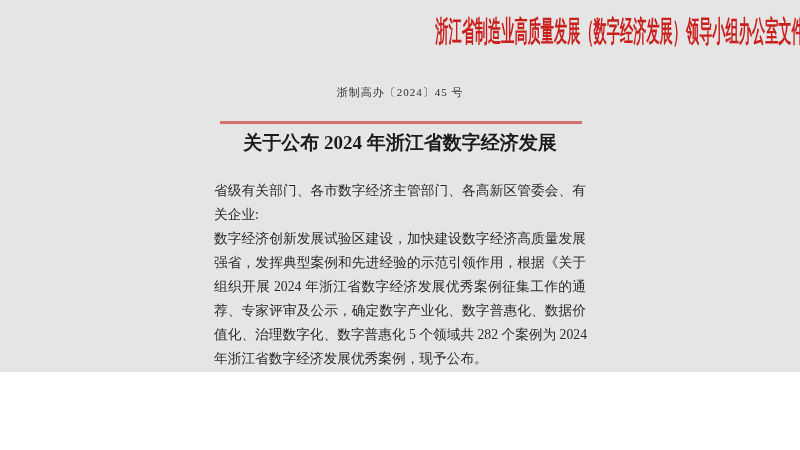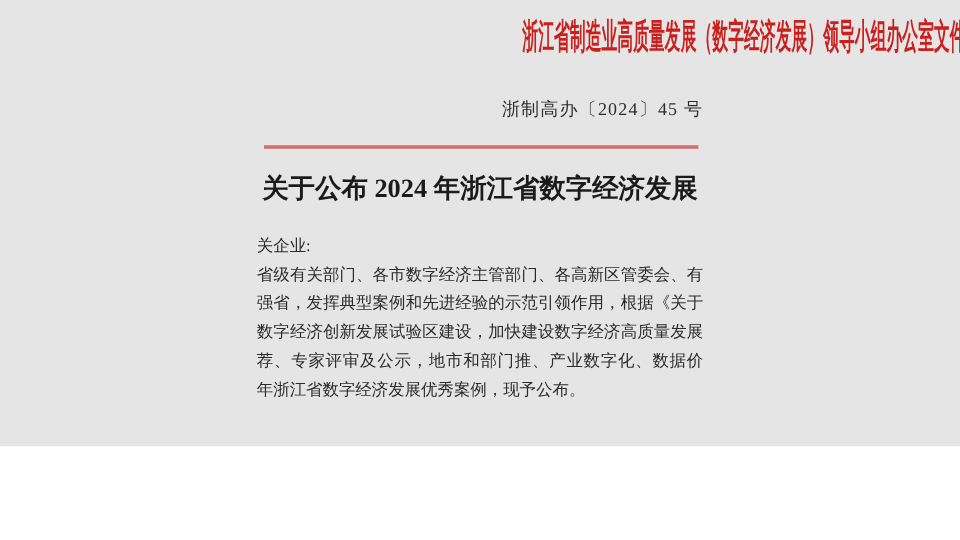--- a/index.html
+++ b/index.html
@@ -31,37 +31,37 @@
     display: inline-block;
     font-size: 29px;
     line-height: 30px;
     font-weight: 700;
     color: var(--header_red, #c9201d);
     transform: scaleX(0.455);
     transform-origin: center;
   }
   .doc-number {
     margin-top: 38px;
-    text-align: right;
-    font-size: 15px;
+    text-align: center;
+    font-size: 11px;
     line-height: 16px;
     letter-spacing: 1px;
     color: #2d2d2d;
   }
   .divider {
     margin-top: 21px;
     margin-left: 6px;
     width: 362px;
     height: 2.5px;
     background: var(--divider_red, #d4716f);
   }
   .doc-title {
-    margin-top: 21px;
+    margin-top: 7px;
     text-align: center;
-    font-size: 22px;
+    font-size: 19px;
     line-height: 24px;
     font-weight: 700;
     color: var(--title_black, #1b1b1b);
   }
   .body-text {
     margin-top: 24px;
     font-size: 13.7px;
     line-height: 24px;
     color: var(--body_black, #2a2a2a);
   }
@@ -90,22 +90,24 @@
 
     <div class="doc-number">浙制高办〔2024〕45 号</div>
 
     <div class="divider"></div>
 
     <div class="doc-title">
       <div>关于公布 2024 年浙江省数字经济发展</div>
     </div>
 
     <div class="body-text">
+      <div class="bl">省级有关部门、各市数字经济主管部门、各高新区管委会、有</div>
       <div class="bl align-left">关企业:</div>
-      <div class="bl">省级有关部门、各市数字经济主管部门、各高新区管委会、有</div>
+      <div class="bl">数字经济创新发展试验区建设，加快建设数字经济高质量发展</div>
       <div class="bl">强省，发挥典型案例和先进经验的示范引领作用，根据《关于</div>
-      <div class="bl">数字经济创新发展试验区建设，加快建设数字经济高质量发展</div>
-      <div class="bl">荐、专家评审及公示，地市和部门推、产业数字化、数据价</div>
+      <div class="bl">组织开展 2024 年浙江省数字经济发展优秀案例征集工作的通</div>
+      <div class="bl">荐、专家评审及公示，确定数字产业化、数字普惠化、数据价</div>
+      <div class="bl">值化、治理数字化、数字普惠化 5 个领域共 282 个案例为 2024</div>
       <div class="bl align-left">年浙江省数字经济发展优秀案例，现予公布。</div>
     </div>
 
   </div>
 </div>
 
 </body></html>

